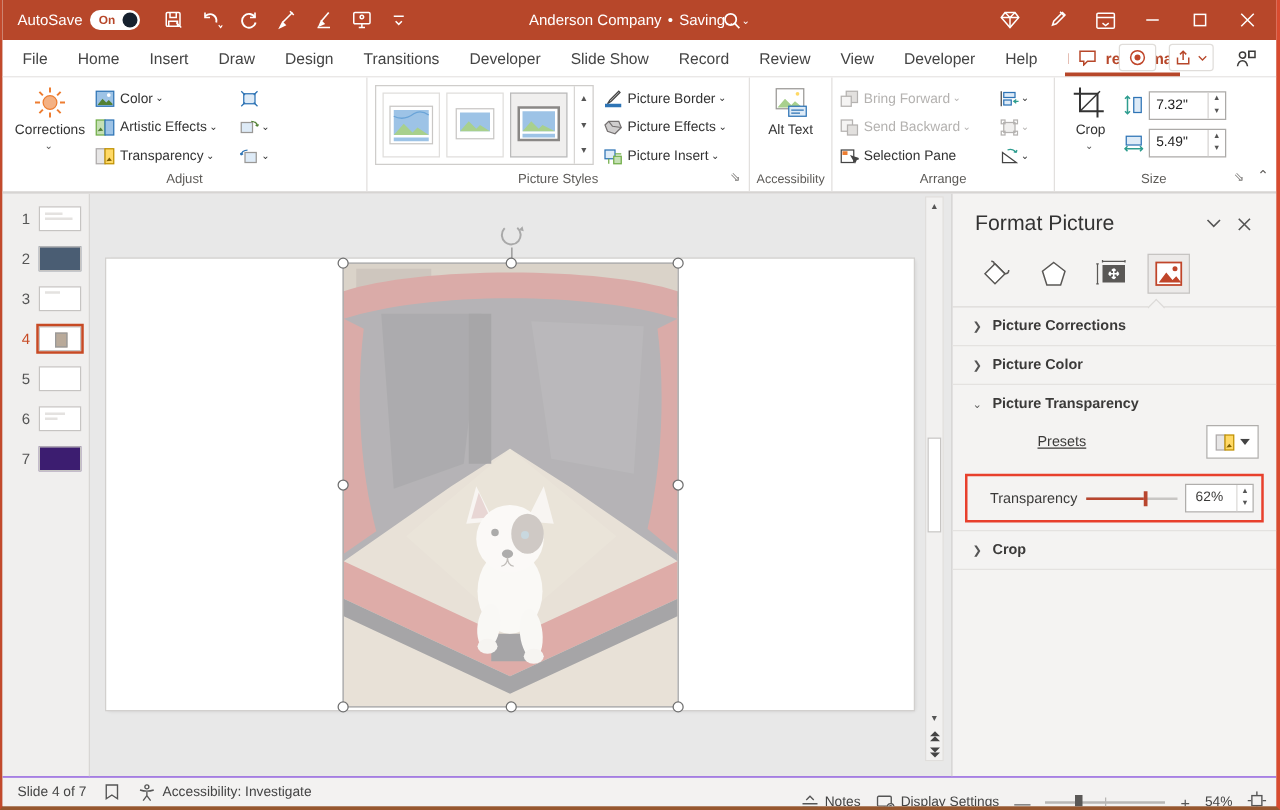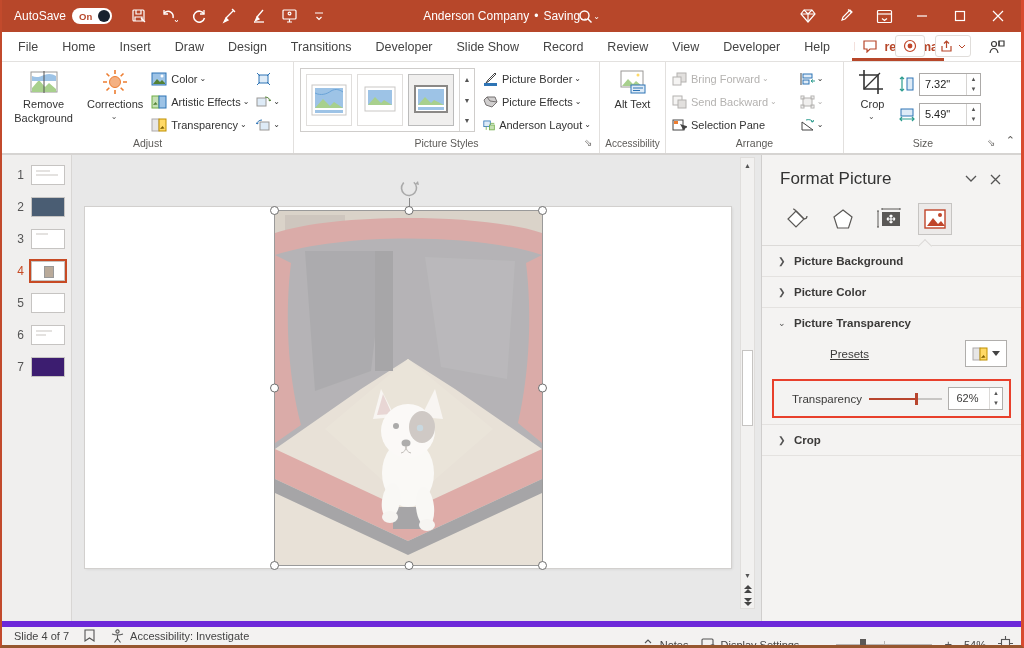--- a/index.html
+++ b/index.html
@@ -100,21 +100,21 @@
   .trans-label { font-size:11.5px; width:76px; }
   .slider { position:relative; width:78px; height:12px; }
   .slider .track { position:absolute; left:0; right:0; top:5px; height:2px; background:#c8c6c4; }
   .slider .fill { position:absolute; left:0; top:5px; height:2px; width:62%; background:#b8452e; }
   .slider .handle-bar { position:absolute; left:62%; top:0; width:3px; height:12px; background:#b8452e; }
   .valspin { width:58px; height:23px; border:1px solid #b0aeac; background:#fff; display:flex; }
   .valspin .v { flex:1; font-size:11px; padding:4px 0 0 7px; }
   .valspin .arrows { width:13px; display:flex; flex-direction:column; border-left:1px solid #dcdad8; }
 
   
-  .statusbar { height:24px; background:#f3f2f1; border-top:6px solid #6d28d9; display:flex; align-items:center; font-size:11px; color:#444; padding:0 8px; }
+  .statusbar { height:24px; background:#f3f2f1; border-top:1px solid #6d28d9; display:flex; align-items:center; font-size:11px; color:#444; padding:0 8px; }
   .sb-left { display:flex; align-items:center; gap:14px; padding-left:4px; }
   .sb-right { margin-left:auto; display:flex; align-items:center; gap:12px;margin-top:17px; }
   .sb-item { display:flex; align-items:center; gap:5px; }
   .zoom-slider { position:relative; width:96px; height:12px; }
   .zoom-slider .track { position:absolute; top:5px; left:0; right:0; height:2px; background:#b8b6b4; }
   .zoom-slider .tick { position:absolute; top:2px; left:48px; width:1px; height:8px; background:#b8b6b4; }
   .zoom-slider .zthumb { position:absolute; top:0; left:24px; width:6px; height:12px; background:#5b5957; }
   .sb-sign { font-size:13px; color:#555; }
 </style>
 </head>
@@ -272,29 +272,20 @@
             <path d="M11 7V2"></path>
           </svg>
       </span>
     </div>
   </div>
 
   <div class="ribbon">
 
     <div class="group" style="width:292px;">
       <div class="group-content">
-        <div class="bigbtn" style="width:78px;">
-          <svg width="30" height="26" viewBox="0 0 30 26" fill="none">
-              <rect x="2" y="3" width="26" height="20" fill="#fff" stroke="#9a9896"></rect>
-              <path d="M3 19l7-8 6 7 4-4 7 6v3H3z" fill="#a8d08d"></path>
-              <path d="M3 7c4 2 8 1 12-1 5-2 9-1 12 1v5H3z" fill="#9dc3e6"></path>
-              <path d="M15 2v22" stroke="#555"></path>
-            </svg>
-          <span>Remove Background</span>
-        </div>
         <div class="bigbtn" style="width:64px;">
           <svg width="26" height="26" viewBox="0 0 26 26" fill="none">
               <circle cx="13" cy="13" r="5.5" fill="#f4b183" stroke="#ed7d31"></circle>
               <g stroke="#ed7d31" stroke-width="1.6">
                 <path d="M13 1v4M13 21v4M1 13h4M21 13h4M4.5 4.5l2.8 2.8M18.7 18.7l2.8 2.8M21.5 4.5l-2.8 2.8M7.3 18.7l-2.8 2.8"></path>
               </g>
             </svg>
           <span>Corrections</span>
           <span class="chev" style="color:#555;">⌄</span>
         </div>
@@ -404,21 +395,21 @@
               </svg>
             <span>Picture Effects</span>
             <span class="chev">⌄</span>
           </div>
           <div class="smallbtn">
             <svg width="15" height="14" viewBox="0 0 15 14" fill="none">
                 <rect x="1" y="2" width="8" height="7" fill="#deebf7" stroke="#2e74b5"></rect>
                 <rect x="8" y="7" width="6" height="6" fill="#c5e0b4" stroke="#70ad47"></rect>
                 <path d="M9 5h5M4 9v4" stroke="#70ad47"></path>
               </svg>
-            <span>Anderson Layout</span>
+            <span>Picture Insert</span>
             <span class="chev">⌄</span>
           </div>
         </div>
       </div>
       <div class="group-label">Picture Styles</div>
       <span class="dlg-launch">⇘</span>
     </div>
 
     <div class="group" style="width:66px;">
       <div class="group-content" style="justify-content:center;">
@@ -705,21 +696,21 @@
               <rect x="2" y="2" width="20" height="18" fill="#fff" stroke="#c0452a" stroke-width="1.4"></rect>
               <path d="M4 18l6-8 5 6 3-3 4 5z" fill="#c0452a"></path>
               <circle cx="17" cy="7" r="2" fill="#c0452a"></circle>
             </svg>
         </span>
         <span class="ptab-notch"></span>
       </div>
 
       <div class="psection">
         <span class="tri">❯</span>
-        <span>Picture Background</span>
+        <span>Picture Corrections</span>
       </div>
       <div class="psection">
         <span class="tri">❯</span>
         <span>Picture Color</span>
       </div>
       <div class="psection open">
         <span class="tri">⌄</span>
         <span>Picture Transparency</span>
       </div>
 

